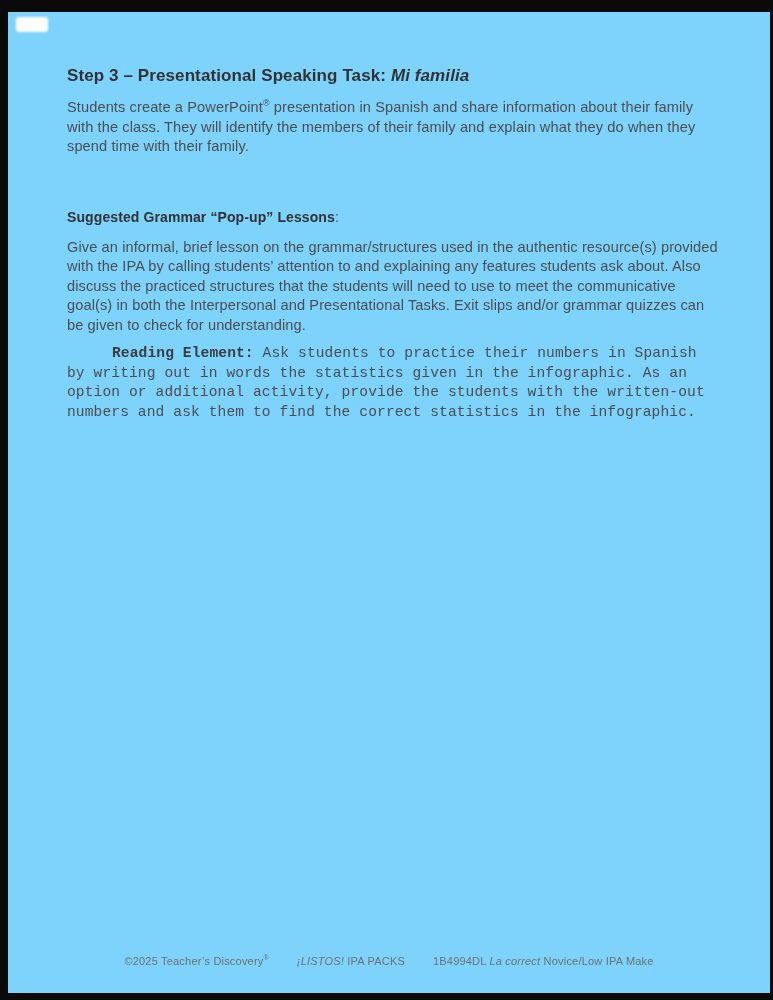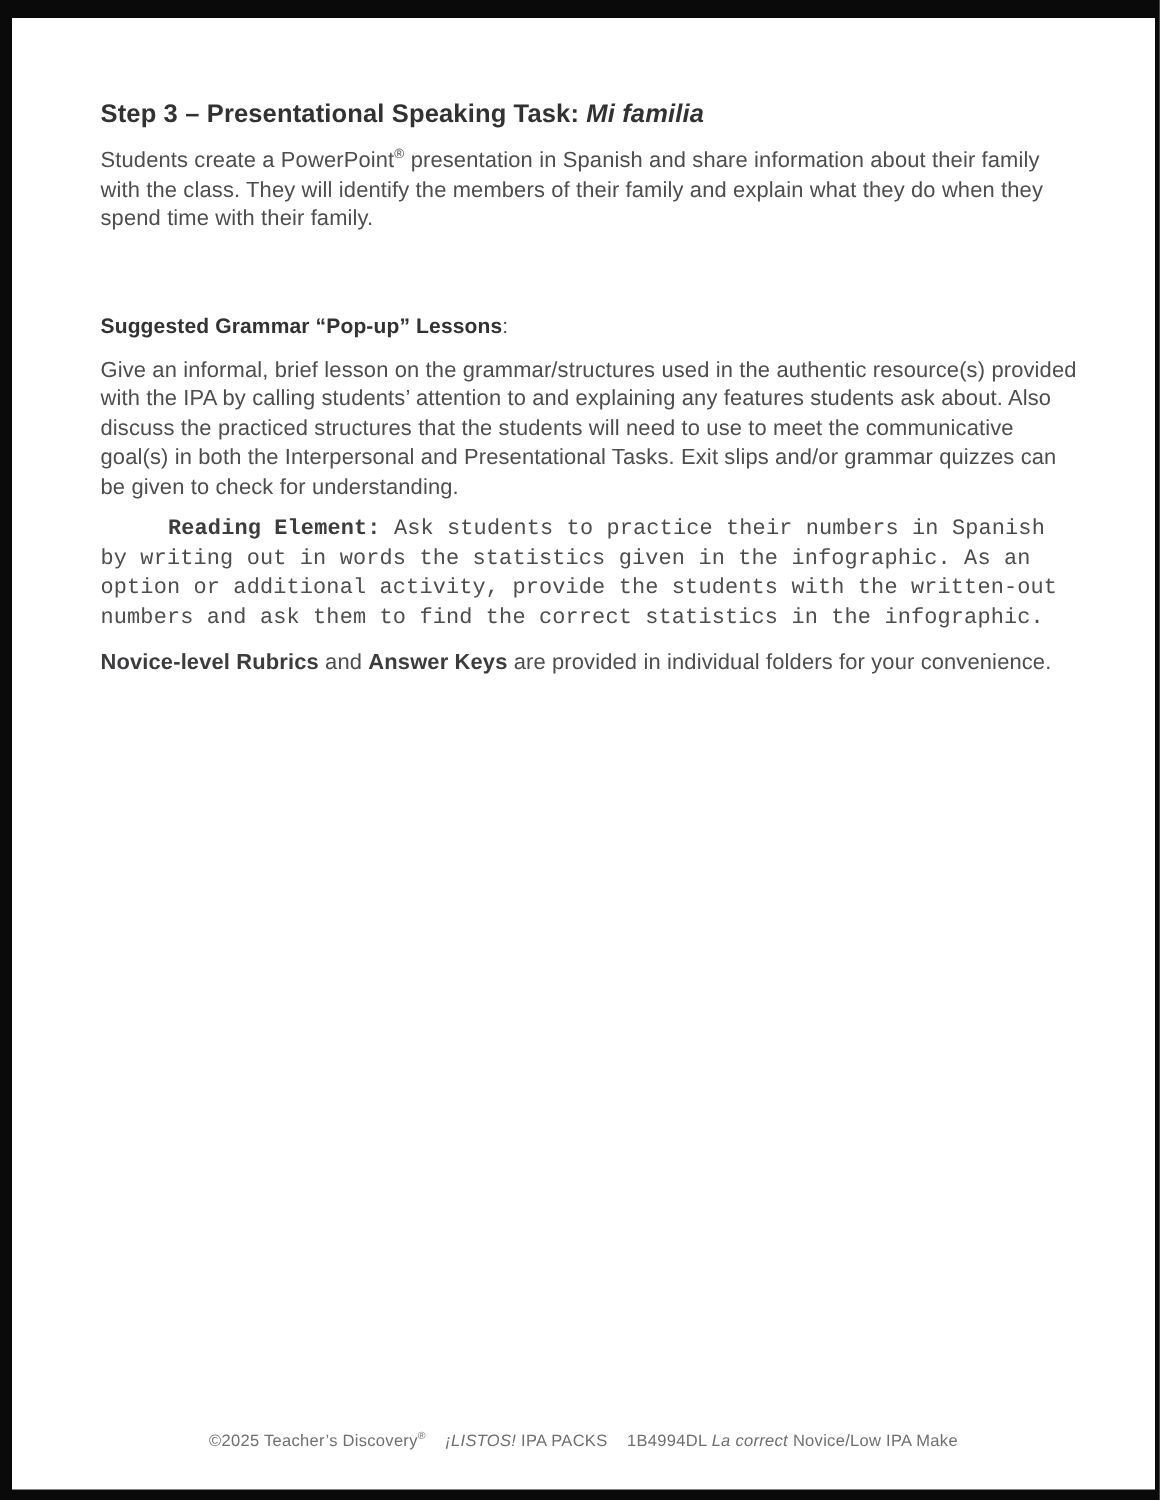--- a/index.html
+++ b/index.html
@@ -10,21 +10,21 @@
     background: #0a0a0a;
     font-family: "Liberation Sans", sans-serif;
     overflow: hidden;
   }
   .page {
     position: absolute;
     top: 12px;
     left: 8px;
     right: 3px;
     bottom: 7px;
-    background: #ffffff;
+    background: #7dd3fc;
   }
   .corner-artifact {
     position: absolute;
     top: 5px;
     left: 8px;
     width: 32px;
     height: 15px;
     background: #ffffff;
     border-radius: 3px;
     filter: blur(1px);
@@ -75,21 +75,21 @@
     position: absolute;
     bottom: 26px;
     left: 0;
     right: 0;
     text-align: center;
     font-size: 11px;
     color: #6f6f71;
     letter-spacing: 0.2px;
   }
   .footer .italic { font-style: italic; }
-  .footer .seg-gap { margin-left: 13px; }
+  .footer .seg-gap { margin-left: 28px; }
   .footer sup.reg { font-size: 7px; }
 </style>
 </head>
 <body>
 
 <div class="page">
 
   <div class="corner-artifact"></div>
 
   <div class="content">
@@ -99,19 +99,18 @@
     <p class="body-text mt-title-gap"><span>Students create a PowerPoint</span><sup class="reg">®</sup><span> presentation in Spanish and share information about their family with the class. They will identify the members of their family and explain what they do when they spend time with their family.</span></p>
 
 
     <h2 class="section-heading"><span>Suggested Grammar “Pop-up” Lessons</span><span class="colon">:</span></h2>
 
     <p class="body-text mt-heading-gap">Give an informal, brief lesson on the grammar/structures used in the authentic resource(s) provided with the IPA by calling students’ attention to and explaining any features students ask about. Also discuss the practiced structures that the students will need to use to meet the communicative goal(s) in both the Interpersonal and Presentational Tasks. Exit slips and/or grammar quizzes can be given to check for understanding.</p>
 
     <p class="body-text mt-tight indented"><span class="bold-lead">Reading Element:</span><span> Ask students to practice their numbers in Spanish by writing out in words the statistics given in the infographic. As an option or additional activity, provide the students with the written-out numbers and ask them to find the correct statistics in the infographic.</span></p>
 
 
-    <p class="body-text mt-tight3"><span class="bold-lead">Novice-level Rubrics</span><span> and </span><span class="bold-lead">Answer Keys</span><span> are provided in individual folders for your convenience.</span></p>
 
   </div>
 
   <div class="footer"><span>©2025 Teacher’s Discovery</span><sup class="reg">®</sup><span class="italic seg-gap">¡LISTOS!</span><span> IPA PACKS</span><span class="seg-gap">1B4994DL </span><span class="italic">La correct</span><span> Novice/Low IPA Make</span></div>
 
 </div>
 
 </body></html>

